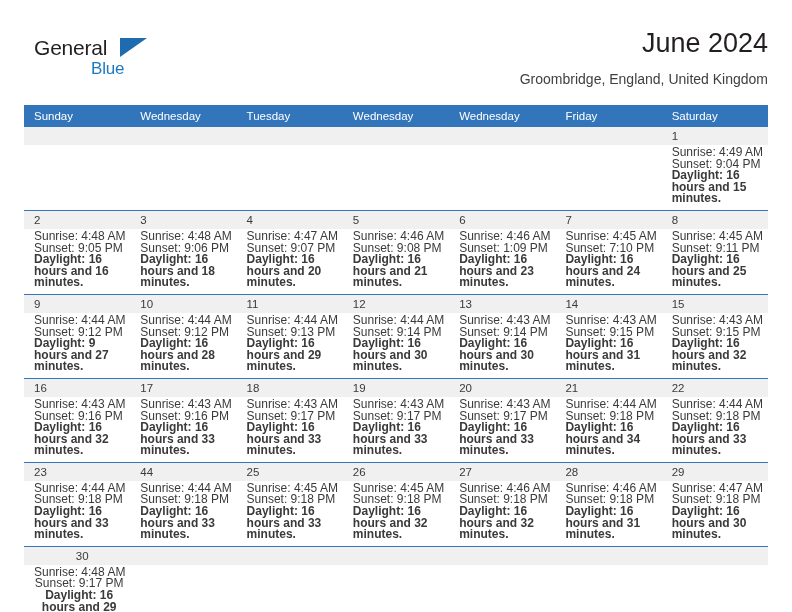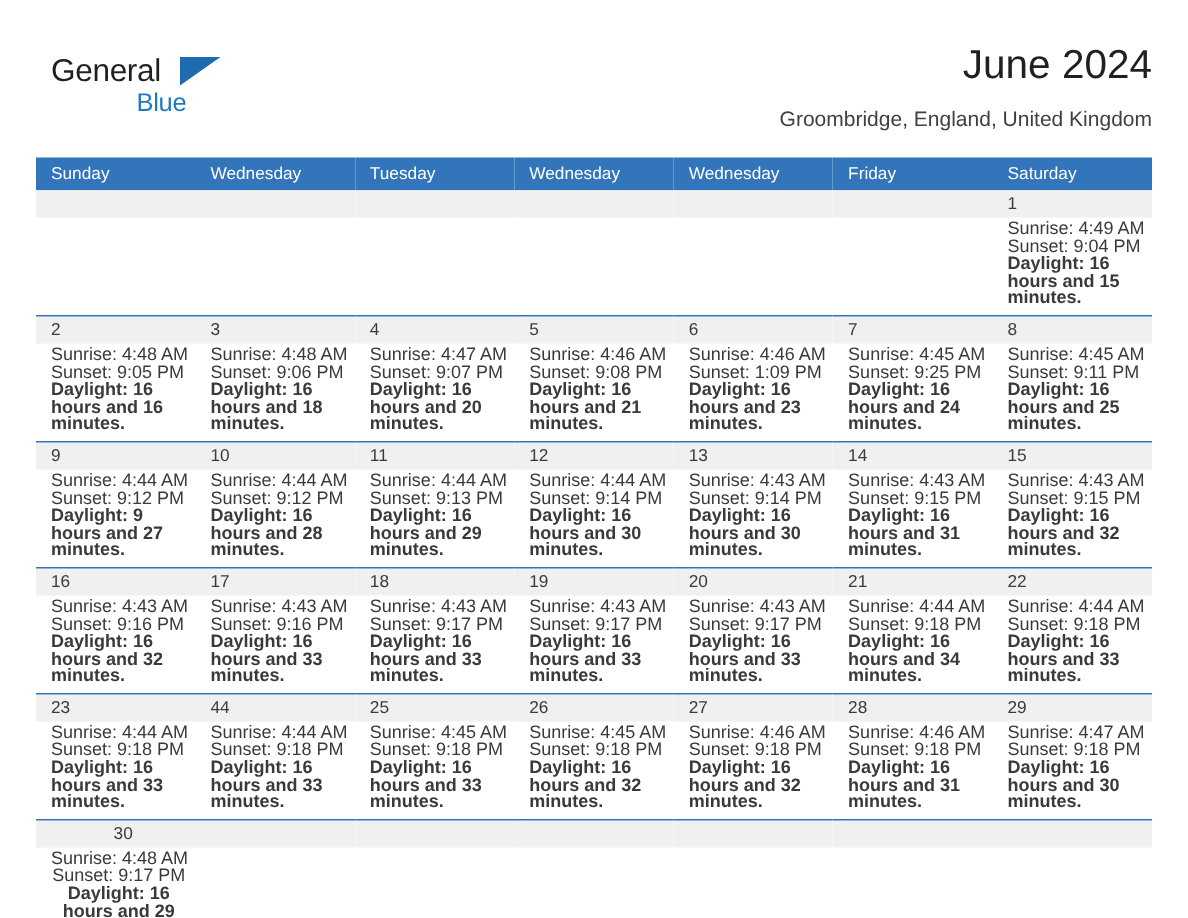--- a/index.html
+++ b/index.html
@@ -240,21 +240,21 @@
             <div class="cellbody">
               <div>Sunrise: 4:46 AM</div>
               <div>Sunset: 1:09 PM</div>
               <div class="wrapline">Daylight: 16 hours and 23 minutes.</div>
             </div>
           </td>
           <td class="">
             <span class="daynum">7</span>
             <div class="cellbody">
               <div>Sunrise: 4:45 AM</div>
-              <div>Sunset: 9:25 PM</div>
+              <div>Sunset: 7:10 PM</div>
               <div class="wrapline">Daylight: 16 hours and 24 minutes.</div>
             </div>
           </td>
           <td class="">
             <span class="daynum">8</span>
             <div class="cellbody">
               <div>Sunrise: 4:45 AM</div>
               <div>Sunset: 9:11 PM</div>
               <div class="wrapline">Daylight: 16 hours and 25 minutes.</div>
             </div>

